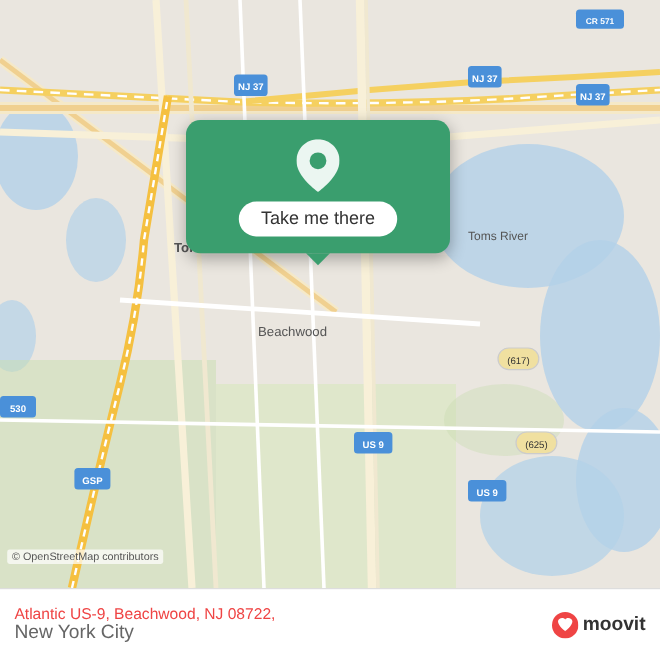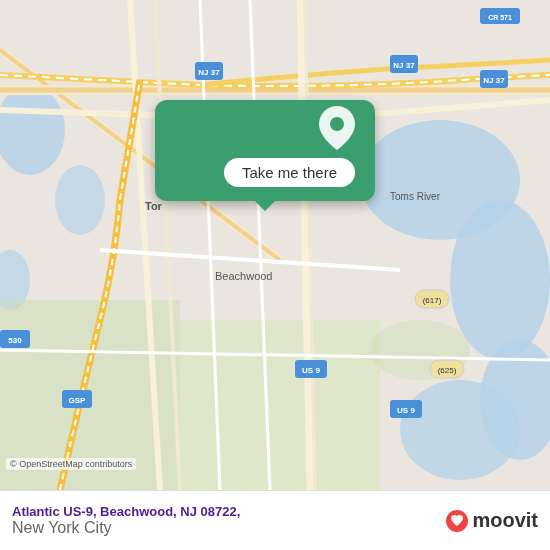--- a/index.html
+++ b/index.html
@@ -41,58 +41,58 @@
     }
 
     .bottom-left {
       flex: 1;
       display: flex;
       flex-direction: column;
     }
 
     .bottom-address {
       font-size: 13px;
-      color: #4c1d95;
-      font-weight: 700;
+      color: #ef4444;
+      font-weight: 400;
     }
 
     .bottom-city {
       font-size: 16px;
       color: #666;
     }
 
     .moovit-logo {
       display: flex;
       align-items: center;
       gap: 4px;
     }
 
     .moovit-text {
-      font-size: 20px;
+      font-size: 16px;
       font-weight: bold;
       color: #333;
     }
 
     .moovit-icon {
       width: 22px;
       height: 22px;
     }
 
     
     #popup-card {
       position: absolute;
       top: 100px;
       left: 155px;
       width: 220px;
       background: #3a9e6e;
       border-radius: 12px;
       display: flex;
       flex-direction: column;
-      align-items: flex-end;
-      padding: 6px 20px 14px;
+      align-items: center;
+      padding: 16px 20px 14px;
       z-index: 10;
       box-shadow: 0 4px 12px rgba(0,0,0,0.3);
     }
 
     #popup-card::after {
       content: '';
       position: absolute;
       bottom: -10px;
       left: 50%;
       transform: translateX(-50%);

